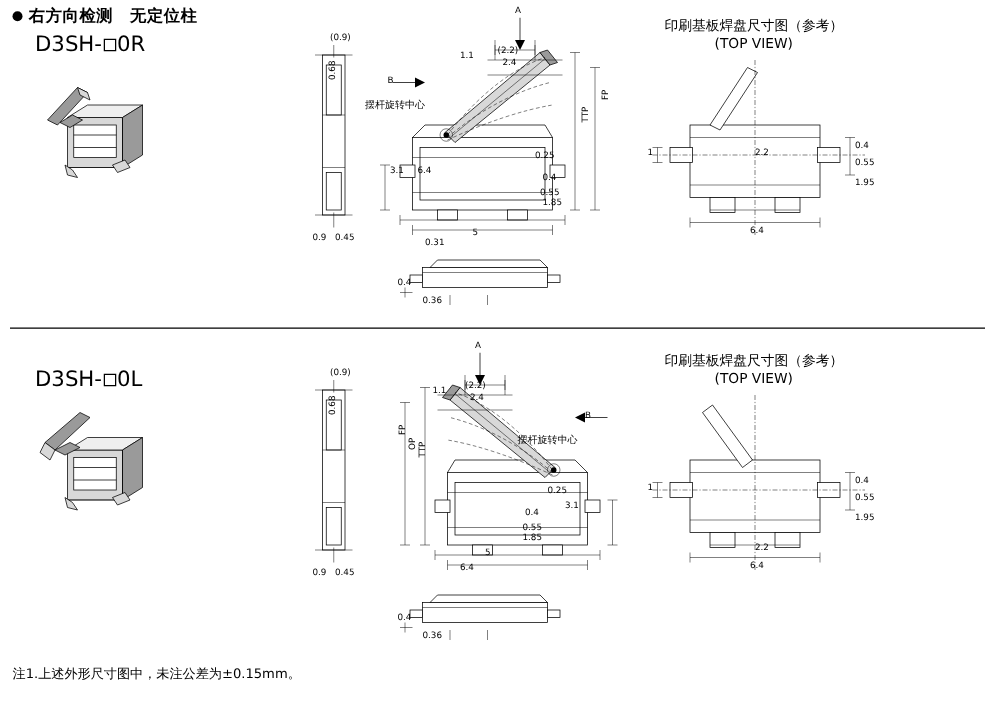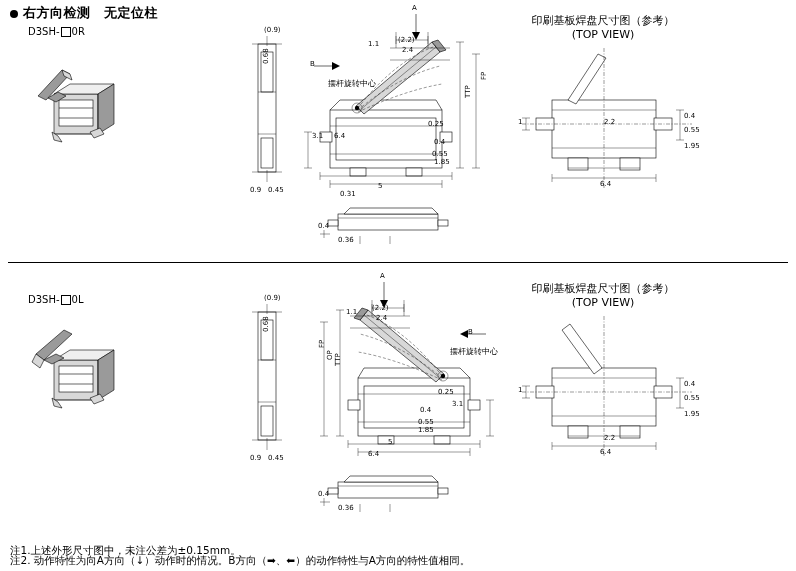--- a/index.html
+++ b/index.html
@@ -2,37 +2,37 @@
 <html><head>
 <meta charset="utf-8">
 <style>
   html,body{margin:0;padding:0;background:#ffffff;}
   body{width:796px;height:571px;position:relative;font-family:"DejaVu Sans","Liberation Sans",sans-serif;color:#000;}
   .page{position:relative;width:796px;height:571px;overflow:hidden;}
 
   
   .sec-title{position:absolute;font-size:13px;font-weight:bold;letter-spacing:0.5px;}
   .sec-title .bullet{display:inline-block;width:8px;height:8px;border-radius:50%;background:#000;margin-right:5px;vertical-align:middle;}
-  .model{position:absolute;font-size:10px;}
+  .model{position:absolute;font-size:17px;}
   .model .sq{display:inline-block;width:8px;height:8px;border:1px solid #000;vertical-align:middle;margin:0 1px;}
 
   
   .divider{position:absolute;left:8px;width:780px;height:1px;background:#000;}
 
   
   .cap{position:absolute;font-size:11px;text-align:center;line-height:14px;}
 
   
   .note{position:absolute;font-size:10.5px;left:10px;}
 
   
   .dwg{position:absolute;}
   .lbl{position:absolute;font-size:7px;font-family:"DejaVu Sans","Liberation Sans",sans-serif;color:#000;white-space:nowrap;}
   .lbl.v{transform-origin:left top;transform:rotate(-90deg);}
-  .cn{position:absolute;font-size:8px;white-space:nowrap;margin-left:36px;}
+  .cn{position:absolute;font-size:8px;white-space:nowrap;}
   svg{display:block;}
   .ln{stroke:#000;stroke-width:0.6;fill:none;}
   .thin{stroke:#000;stroke-width:0.4;fill:none;}
   .dash{stroke:#000;stroke-width:0.4;fill:none;stroke-dasharray:3 2;}
   .dd{stroke:#000;stroke-width:0.4;fill:none;stroke-dasharray:4 1.5 1 1.5;}
   .fillg{fill:#d8d8d8;stroke:#000;stroke-width:0.6;}
   .filll{fill:#efefef;stroke:#000;stroke-width:0.6;}
   .filld{fill:#9a9a9a;stroke:#000;stroke-width:0.6;}
   .fillw{fill:#ffffff;stroke:#000;stroke-width:0.6;}
   .fillk{fill:#000;stroke:none;}
@@ -304,16 +304,15 @@
       <path class="thin" d="M168,62 L168,92 M164,62 L172,62 M164,92 L172,92"></path>
     </svg>
   </div>
   <div class="lbl" style="left:604px;top:434px;">2.2</div>
   <div class="lbl" style="left:600px;top:448px;">6.4</div>
   <div class="lbl" style="left:518px;top:386px;">1</div>
   <div class="lbl" style="left:684px;top:380px;">0.4</div>
   <div class="lbl" style="left:684px;top:394px;">0.55</div>
   <div class="lbl" style="left:684px;top:410px;">1.95</div>
 
-  <div class="note" style="top:544px;">注1.上述外形尺寸图中，未注公差为±0.15mm。</div>
-  <div class="note" style="top:554px;">注2. 动作特性为向A方向（↓）动作时的情况。B方向（➡、⬅）的动作特性与A方向的特性值相同。</div>
+  <div class="note" style="top:532px;">注1.上述外形尺寸图中，未注公差为±0.15mm。</div>
 
 </div>
 
 </body></html>

